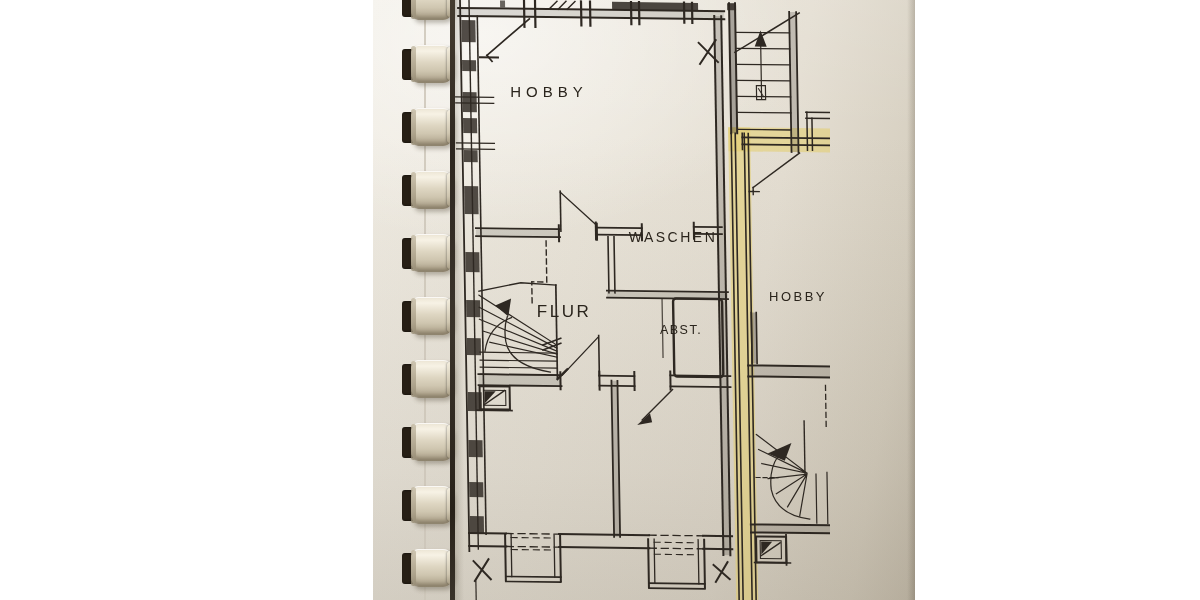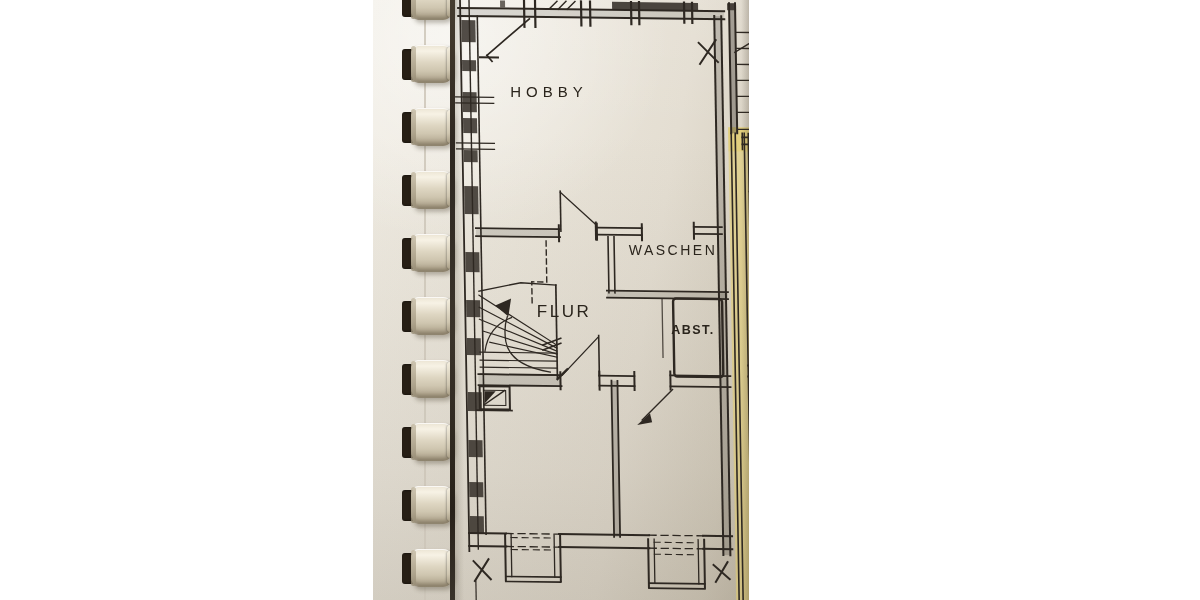--- a/index.html
+++ b/index.html
@@ -1,19 +1,19 @@
 <!DOCTYPE html>
 <html><head>
 <meta charset="utf-8">
 <style>
   html,body{margin:0;padding:0;background:#ffffff;}
   .stage{position:relative;width:1200px;height:600px;background:#ffffff;overflow:hidden;
          font-family:"Liberation Sans", sans-serif;}
   
-  .photo{position:absolute;left:373px;top:0;width:376px;height:600px;overflow:hidden;
+  .photo{position:absolute;left:373px;top:0;width:542px;height:600px;overflow:hidden;
     background:
       radial-gradient(95% 55% at 20% 6%, rgba(255,255,255,.55), rgba(255,255,255,0) 62%),
       linear-gradient(to bottom, rgba(255,255,255,.10), rgba(0,0,0,0) 22%, rgba(82,70,50,.10) 78%, rgba(82,70,50,.17) 100%),
       linear-gradient(100deg, #f0ece3 0%, #eae5da 38%, #e4ded2 68%, #d6cfc0 90%, #c9c1b1 100%),
       #e8e2d8;}
   .photo::after{content:"";position:absolute;top:0;right:0;bottom:0;width:8px;
       background:linear-gradient(to right, rgba(60,50,35,0), rgba(60,50,35,.22));pointer-events:none;}
   
   .inner-edge{position:absolute;left:51px;top:0;bottom:0;width:2px;background:#cdc6b8;opacity:.85;}
   
@@ -298,18 +298,18 @@
             <polygon points="752,538 763,538 752,551" fill="#2e2822" stroke="none"></polygon>
             <path d="M752,552 L771,539" stroke-width="1.4"></path>
             <path d="M777,531 V561" stroke-width="1.8"></path>
             <path d="M745,559 H781" stroke-width="1.5"></path>
           </g>
         </g>
       </g>
     </svg>
 
     <div class="room-label lbl-hobby-l" style="left:176px;top:91px;">HOBBY</div>
-    <div class="room-label lbl-waschen" style="left:300px;top:250px;">WASCHEN</div>
+    <div class="room-label lbl-waschen" style="left:300px;top:237px;">WASCHEN</div>
     <div class="room-label lbl-flur" style="left:191px;top:312px;">FLUR</div>
-    <div class="room-label lbl-abst" style="left:320px;top:330px;font-weight:bold;">ABST.</div>
+    <div class="room-label lbl-abst" style="left:308px;top:330px;">ABST.</div>
     <div class="room-label lbl-hobby-r" style="left:425px;top:296px;">HOBBY</div>
   </div>
 </div>
 
 </body></html>

